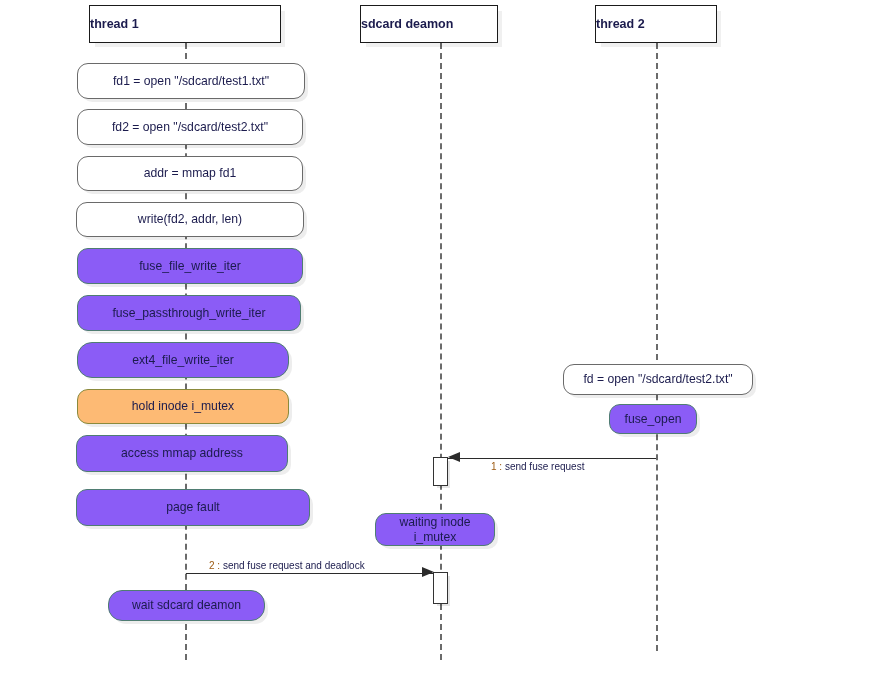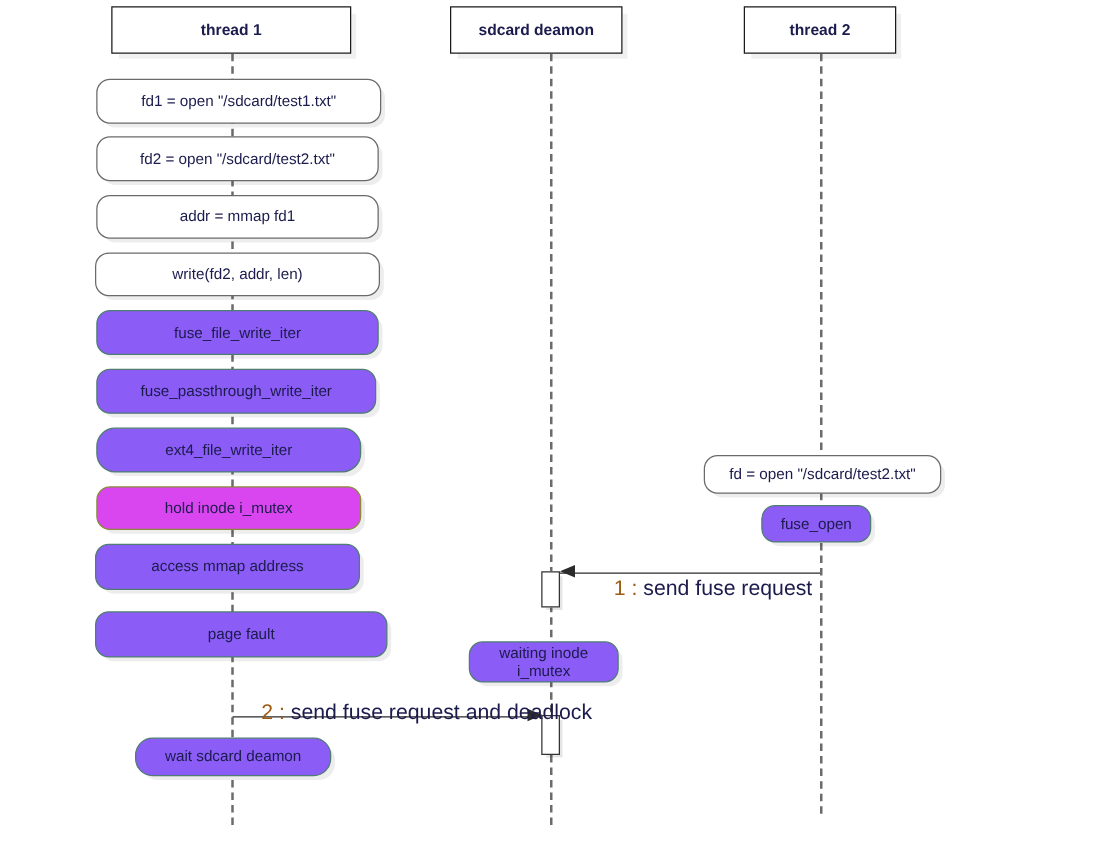--- a/index.html
+++ b/index.html
@@ -29,21 +29,20 @@
   }
 
   
   .participant {
     position: absolute;
     box-sizing: border-box;
     background: #ffffff;
     border: 1.6px solid #1a1a1a;
     display: flex;
     align-items: center;
-    justify-content: center;
     font-size: 12.5px;
     font-weight: bold;
     color: #1b1b4d;
     z-index: 3;
     box-shadow: 5px 5px 0 -1px rgba(0,0,0,0.06);
   }
 
   
   .action {
     position: absolute;
@@ -56,21 +55,21 @@
     text-align: center;
     font-size: 12.2px;
     color: #1b1b4d;
     background: #ffffff;
     z-index: 4;
     box-shadow: 4px 4px 0 -1px rgba(0,0,0,0.07);
     padding: 0 6px;
     line-height: 1.15;
   }
   .action.cyan  { background: #8b5cf6; border-color: #4f7d72; }
-  .action.yellow{ background: #d946ef; border-color: #8a8a3c; }
+  .action.yellow{ background: #fdba74; border-color: #8a8a3c; }
   .action.plain { background: #ffffff; border-color: #6a6a6a; }
 
   
   .activation {
     position: absolute;
     box-sizing: border-box;
     background: #ffffff;
     border: 1.6px solid #333333;
     z-index: 5;
     box-shadow: 3px 3px 0 -1px rgba(0,0,0,0.10);
@@ -93,21 +92,21 @@
     border-bottom: 5.5px solid transparent;
     border-right: 12px solid #2b2b2b;
   }
   .arrowhead.right {
     border-top: 5.5px solid transparent;
     border-bottom: 5.5px solid transparent;
     border-left: 12px solid #2b2b2b;
   }
   .msg-label {
     position: absolute;
-    font-size: 17px;
+    font-size: 10px;
     color: #1b1b4d;
     white-space: nowrap;
     z-index: 7;
   }
   .msg-num { color: #9c5a12; }
 </style>
 </head>
 <body>
 
 <div id="diagram">

